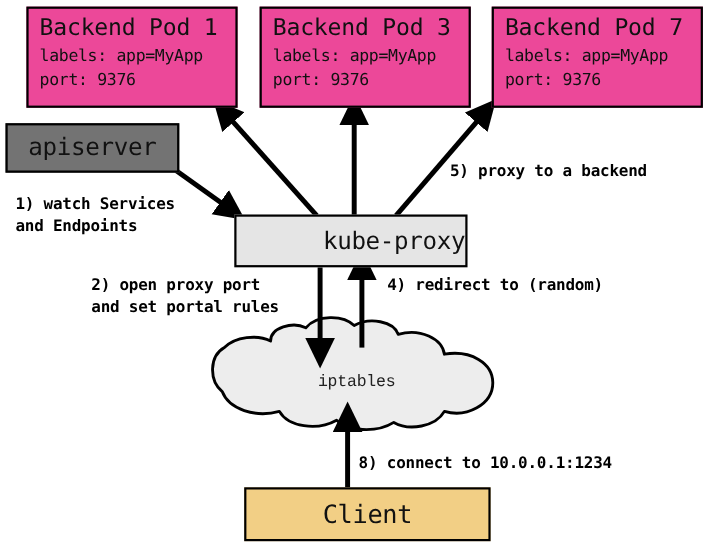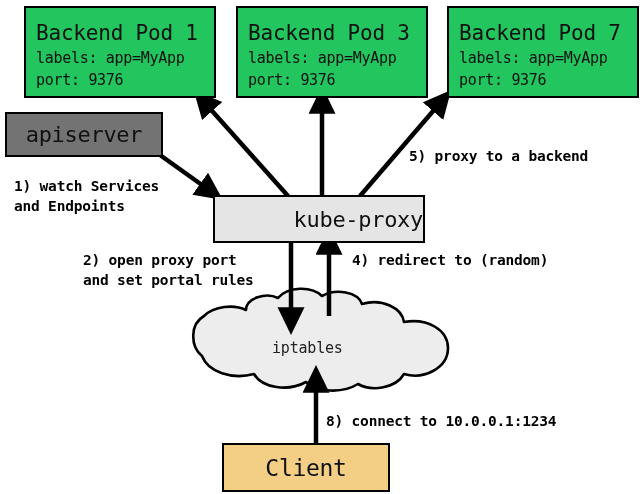--- a/index.html
+++ b/index.html
@@ -25,23 +25,23 @@
   }
   .node-box {
     position: absolute;
     box-sizing: border-box;
     border: 2px solid #000000;
     display: flex;
     flex-direction: column;
     justify-content: center;
   }
   .pod-box {
-    background: #22c55e;
+    background: #ec4899;
     padding: 3px 10px 5px 10px;
-    justify-content: flex-end;
+    justify-content: flex-start;
   }
   .pod-title {
     font-size: 21px;
     line-height: 28px;
     color: #111111;
     white-space: nowrap;
     letter-spacing: -0.2px;
   }
   .pod-line {
     font-size: 15px;
@@ -156,23 +156,23 @@
   </div>
 
   <div class="node-box apiserver-box" style="left:5px; top:112px; width:158px; height:45px;">
     <div class="apiserver-label">apiserver</div>
   </div>
 
   <div class="node-box kubeproxy-box" style="left:213px; top:195px; width:212px; height:48px;">
     <div class="kubeproxy-label">kube-proxy</div>
   </div>
 
-  <div class="cloud-label" style="left:272px; top:339px;">iptables</div>
+  <div class="cloud-label" style="left:289px; top:339px;font-family:Liberation Mono, monospace;">iptables</div>
 
-  <div class="node-box client-box" style="left:222px; top:443px; width:168px; height:49px;">
+  <div class="node-box client-box" style="left:222px; top:443px; width:224px; height:49px;">
     <div class="client-label">Client</div>
   </div>
 
   <div class="step-label" style="left:14px; top:176px;">
     <div>1) watch Services</div>
     <div>and Endpoints</div>
   </div>
 
   <div class="step-label" style="left:83px; top:250px;">
     <div>2) open proxy port</div>

